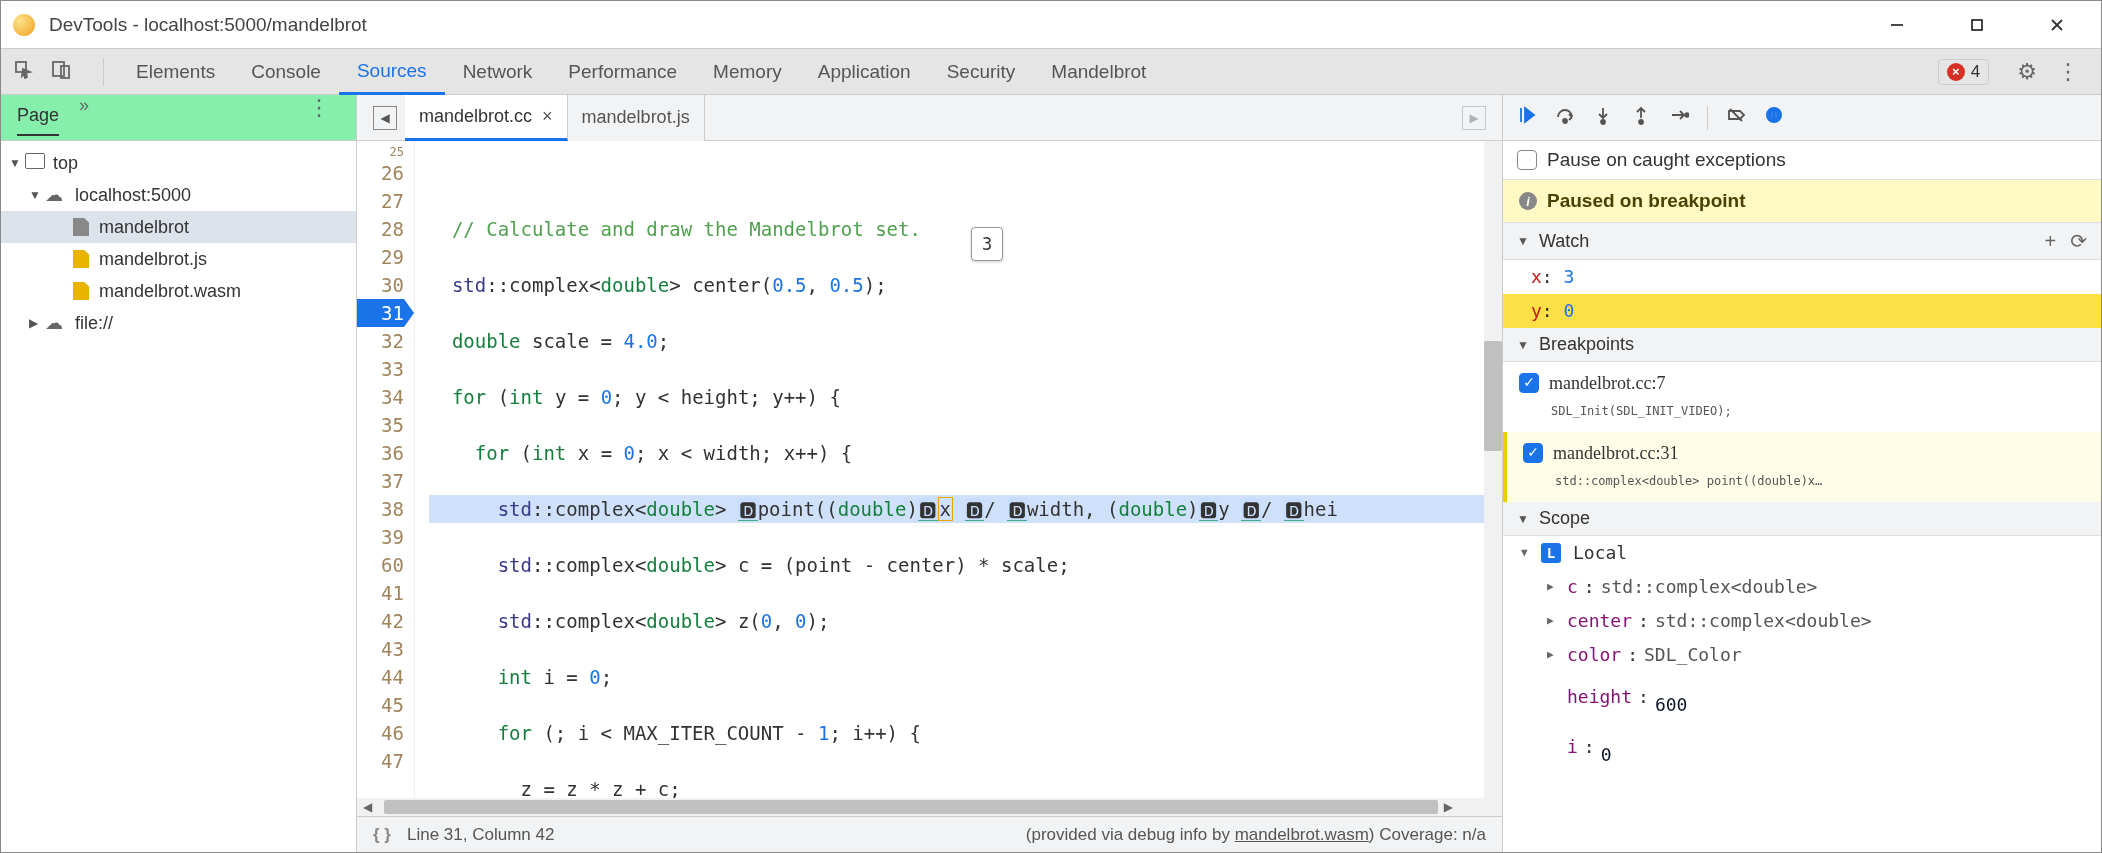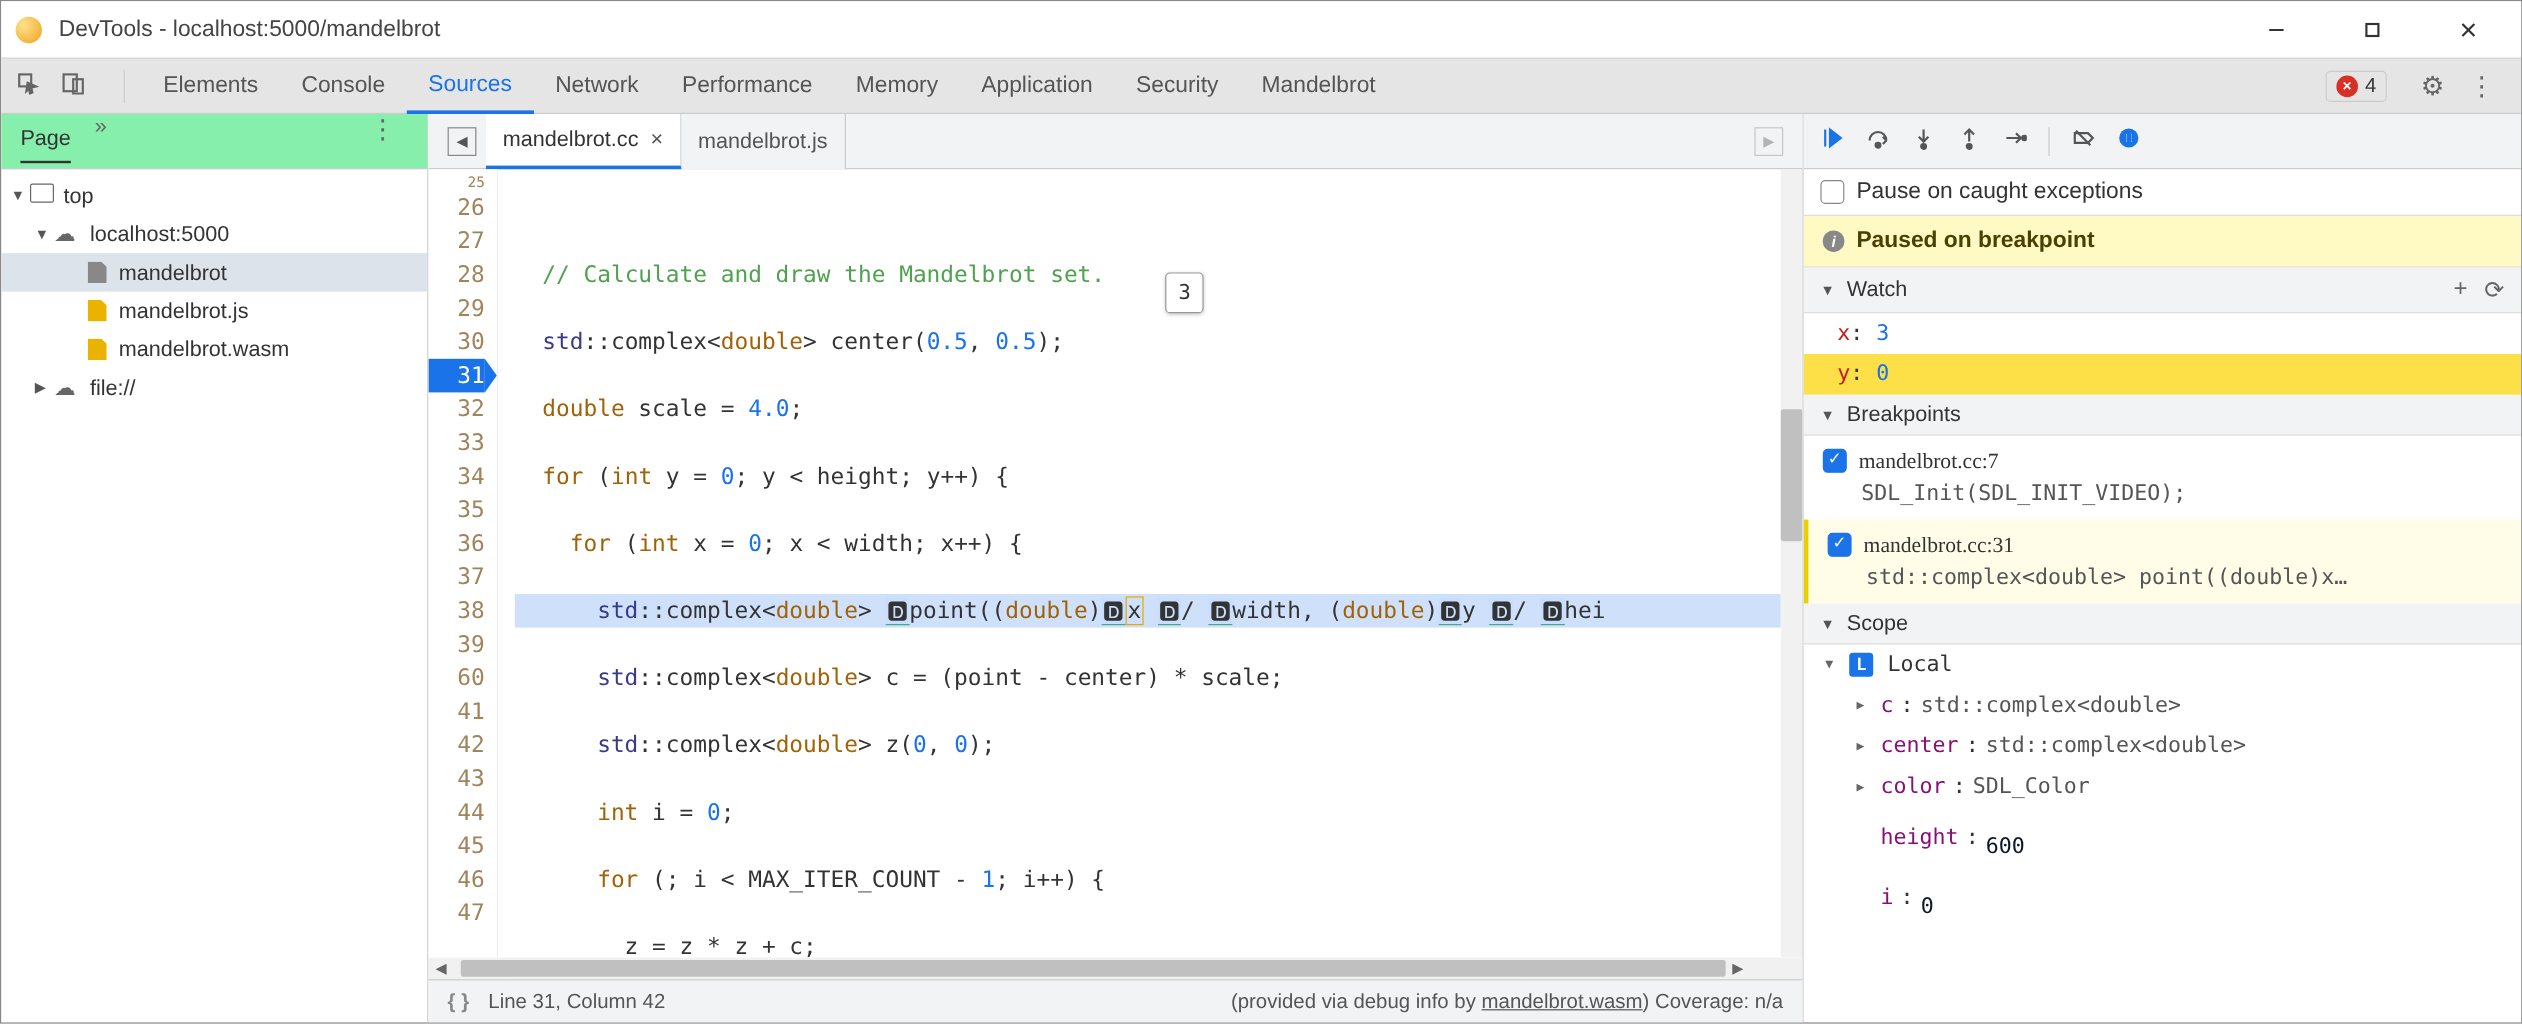--- a/index.html
+++ b/index.html
@@ -48,21 +48,21 @@
 .editor-tabs .spacer { flex: 1; }
 
 .code-wrap { flex: 1; display: flex; position: relative; font-family: Menlo, Consolas, monospace; font-size: 19px; overflow: hidden; }
 .gutter { width: 58px; text-align: right; padding: 4px 10px 0 0; color: #a0845c; background: #fff; border-right: 1px solid #eee; user-select: none; line-height: 28px;}
 .gutter .ln { height: 28px; }
 .gutter .ln.bp { background: #1a73e8; color: #fff; position: relative; }
 .gutter .ln.bp::after { content:""; position:absolute; right:-10px; top:0; border-top:14px solid transparent; border-bottom:14px solid transparent; border-left:10px solid #1a73e8; }
 .code { flex:1; padding: 4px 0 0 14px; white-space: pre; overflow: hidden; line-height: 28px; position: relative;}
 .code .line { height: 28px; }
 .code .line.highlight { background: #cfe0fb; }
-.kw { color: #a16207; }
+.kw { color: #15803d; }
 .num { color: #1a73e8; }
 .comment { color: #50a14f; }
 .std { color: #3a3a8a; }
 .hl-box { background: #c8deff; border-bottom: 1px solid #4a8; padding: 0 1px;}
 .hl-outline { border: 1px solid #e6a800; padding: 0 1px;}
 .tooltip { position: absolute; background: #fff; border: 1px solid #999; border-radius: 4px; padding: 2px 10px; font-size: 17px; color: #333; box-shadow: 0 1px 3px rgba(0,0,0,.2);}
 .scroll-track-v { width: 18px; background: #f1f1f1; }
 .scroll-thumb-v { position:absolute; right:0; top: 200px; width: 18px; height: 110px; background: #c0c0c0; border-radius: 2px;}
 .scroll-track-h { height: 18px; background: #f1f1f1; display: flex; align-items: center;}
 .scroll-thumb-h { height: 14px; background: #c0c0c0; width: 92%; margin-left: 6px; border-radius: 2px;}
@@ -86,21 +86,21 @@
 .section-h .arrow { width: 16px; color: #555; font-size: 12px; margin-right: 6px;}
 .section-h .spacer { flex: 1;}
 .section-h .act { color: #666; margin-left: 14px; font-size: 20px;}
 .watch-item, .scope-item, .bp-item { padding: 4px 16px 4px 28px; font-family: Consolas, monospace; font-size: 18px; line-height: 26px;}
 .watch-item .name { color: #c41a16; }
 .watch-item .val { color: #1a73e8; }
 .watch-item.sel { background: #fde047; }
 .bp-item { display: flex; flex-direction: column; gap: 2px; padding: 8px 16px;}
 .bp-item.active { background: #fffde7; border-left: 4px solid #e8d000;}
 .bp-row1 { display: flex; align-items: center; gap: 10px; font-family: "Segoe UI"; font-size: 18px;}
-.bp-code { font-family: Consolas, monospace; font-size: 18px; color: #555; padding-left: 32px; white-space: nowrap; overflow: hidden; text-overflow: ellipsis;}
+.bp-code { font-family: Consolas, monospace; font-size: 12px; color: #555; padding-left: 32px; white-space: nowrap; overflow: hidden; text-overflow: ellipsis;}
 .scope-item { display: flex; align-items: center; gap: 6px;}
 .scope-item .arrow { width: 14px; color: #666; font-size: 11px;}
 .scope-item .L { width: 20px; height: 20px; background: #1a73e8; color: #fff; font-size: 14px; font-weight: bold; display: flex; align-items: center; justify-content: center; border-radius: 3px; margin-right: 6px;}
 .scope-item .name { color: #881177; }
 .scope-item .type-v { color: #555; }
 .scope-item.indented { padding-left: 44px; }
 .scope-item .num-v { color: #0f172a; margin-top: 16px; }
 
 svg.icon-svg { width: 20px; height: 20px; stroke: currentColor; fill: none; stroke-width: 1.8; }
 </style>

